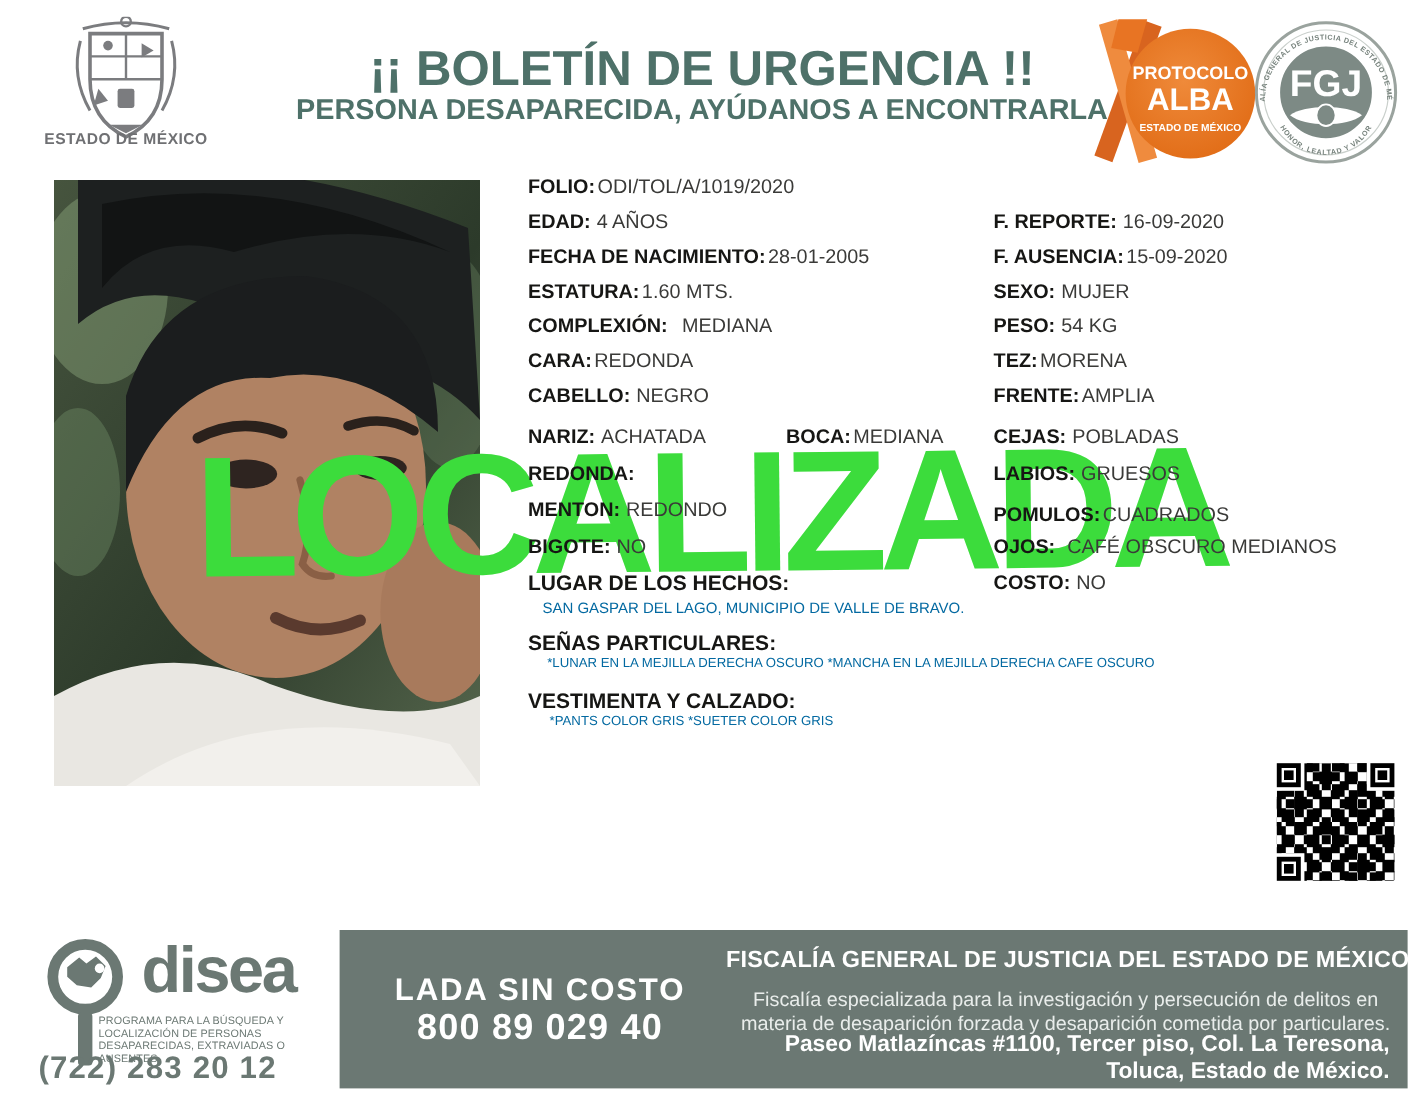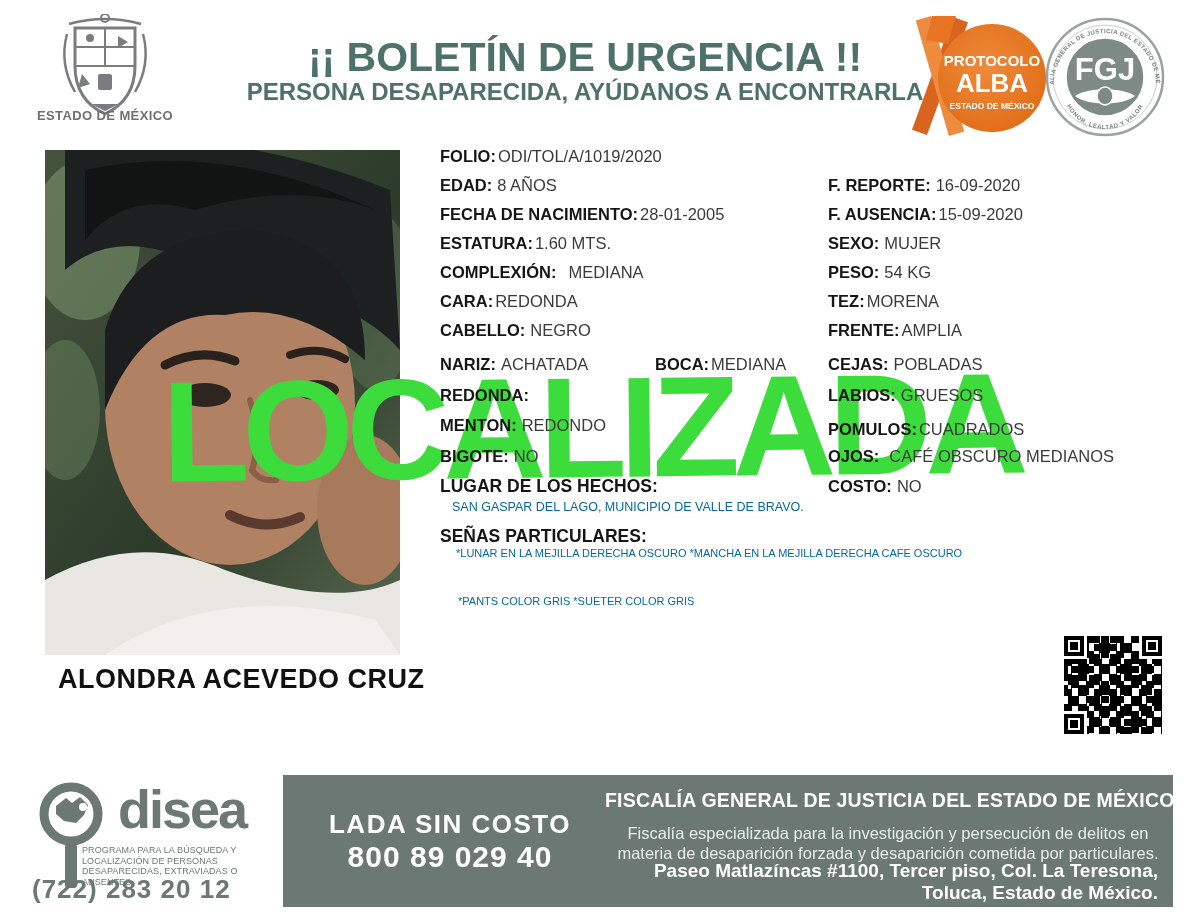--- a/index.html
+++ b/index.html
@@ -173,21 +173,21 @@
     </svg>
   </div>
 
   <div class="watermark">LOCALIZADA</div>
 
   <div class="frow" style="top:147px">
     <span class="lbl">FOLIO:</span><span class="val" style="margin-left:2px">ODI/TOL/A/1019/2020</span>
   </div>
 
   <div class="frow" style="top:176px">
-    <span class="lbl">EDAD:</span><span class="val">8 AÑOS</span>
+    <span class="lbl">EDAD:</span><span class="val">4 AÑOS</span>
   </div>
   <div class="frow c2" style="top:176px">
     <span class="lbl">F. REPORTE:</span><span class="val">16-09-2020</span>
   </div>
 
   <div class="frow" style="top:205px">
     <span class="lbl">FECHA DE NACIMIENTO:</span><span class="val" style="margin-left:2px">28-01-2005</span>
   </div>
   <div class="frow c2" style="top:205px">
     <span class="lbl">F. AUSENCIA:</span><span class="val" style="margin-left:2px">15-09-2020</span>
@@ -258,23 +258,25 @@
   <div class="frow c2" style="top:477px">
     <span class="lbl">COSTO:</span><span class="val">NO</span>
   </div>
   <div class="subrow" style="left:452px;top:500px;font-size:12.5px">SAN GASPAR DEL LAGO, MUNICIPIO DE VALLE DE BRAVO.</div>
 
   <div class="frow hd" style="top:526px">
     <span class="lbl">SEÑAS PARTICULARES:</span>
   </div>
   <div class="subrow" style="left:456px;top:547px;font-size:11px">*LUNAR EN LA MEJILLA DERECHA OSCURO *MANCHA EN LA MEJILLA DERECHA CAFE OSCURO</div>
 
+  <div class="frow hd" style="top:574px">
+    <span class="lbl">VESTIMENTA Y CALZADO:</span>
+  </div>
   <div class="subrow" style="left:458px;top:595px;font-size:11px">*PANTS COLOR GRIS *SUETER COLOR GRIS</div>
 
-  <div class="person-name">ALONDRA ACEVEDO CRUZ</div>
 
   <div class="qr">
     <div class="qr-noise"></div>
     <div class="qr-finder qr-f1"></div>
     <div class="qr-finder qr-f2"></div>
     <div class="qr-finder qr-f3"></div>
   </div>
 
   <div class="footer-grey"></div>
 

